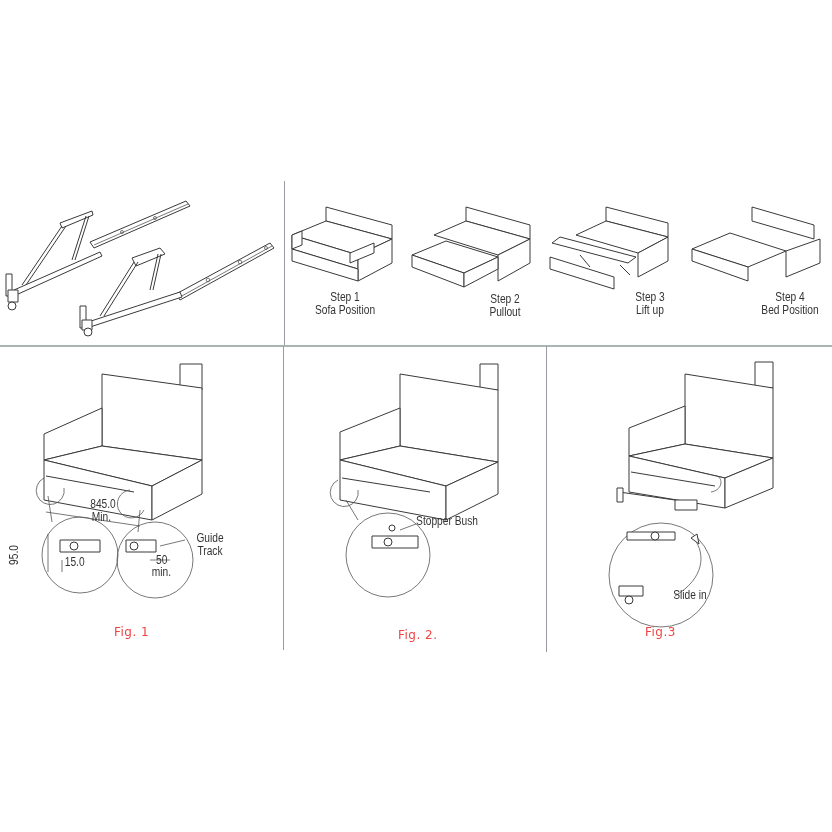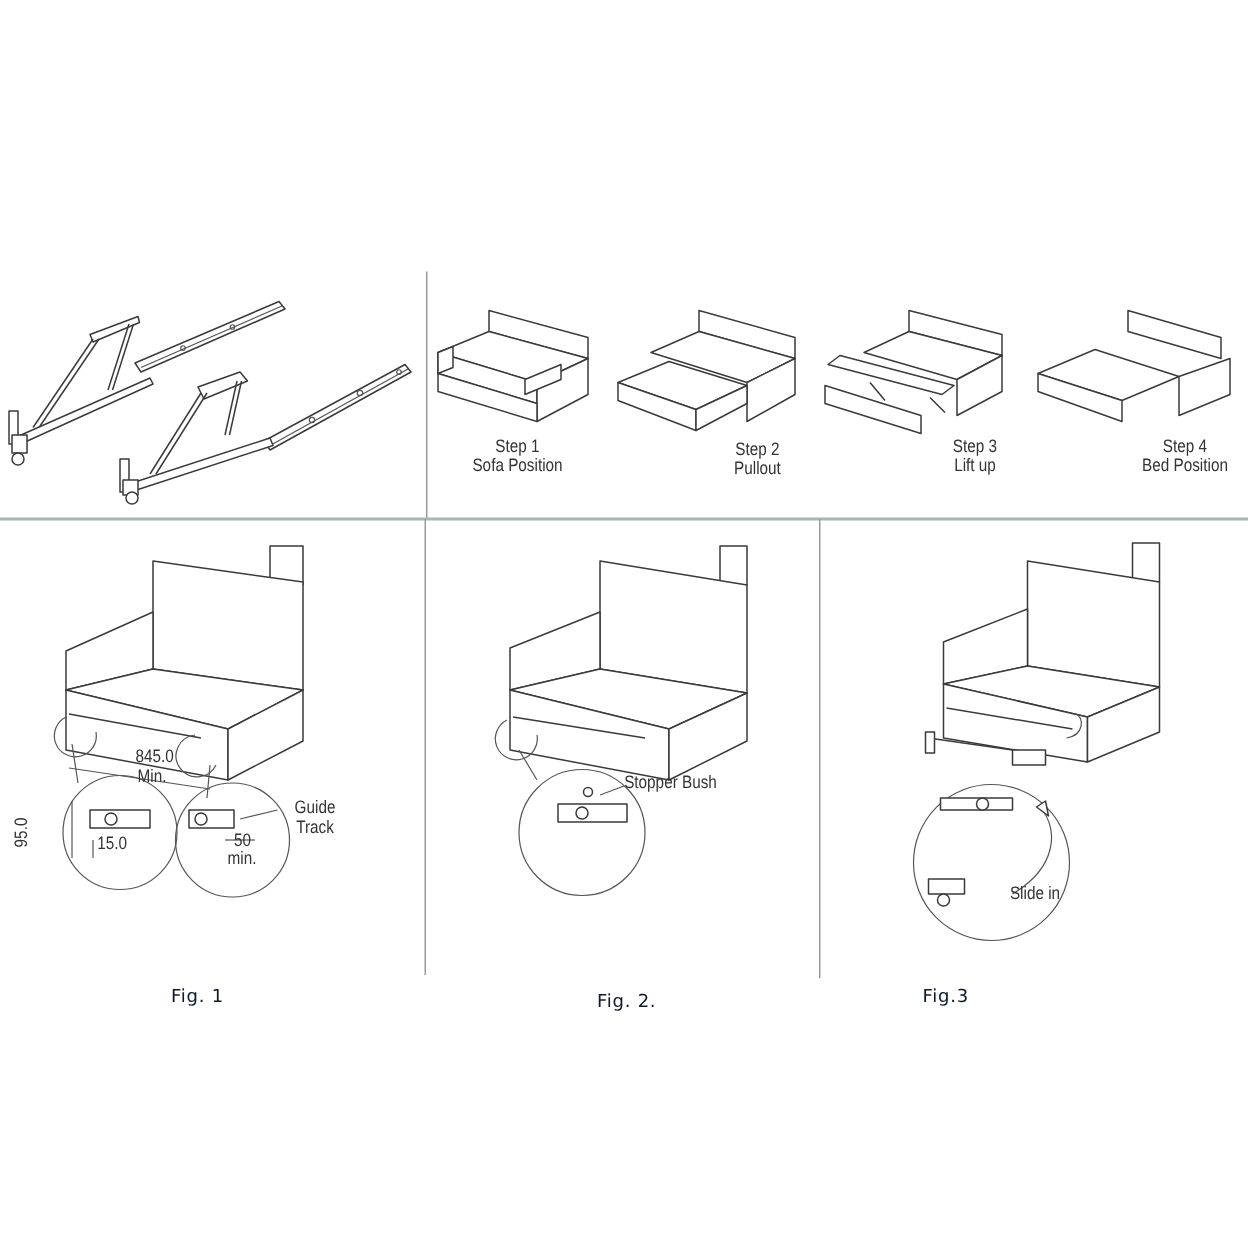--- a/index.html
+++ b/index.html
@@ -5,21 +5,21 @@
   html,body{margin:0;padding:0;background:#fff;}
   body{width:832px;height:832px;position:relative;overflow:hidden;font-family:"Liberation Sans",sans-serif;}
   .abs{position:absolute;}
   .vline{position:absolute;width:1px;background:#9a9aa0;}
   .hline{position:absolute;height:2px;background:#aab4b2;}
   svg{position:absolute;overflow:visible;}
   svg .s{fill:#fff;stroke:#3a3a3a;stroke-width:1;stroke-linejoin:round;}
   svg .t{fill:none;stroke:#3a3a3a;stroke-width:1;}
   svg .f{fill:none;stroke:#555;stroke-width:0.8;}
   .lbl{position:absolute;text-align:center;color:#333;font-size:12px;line-height:13px;font-family:"Liberation Sans",sans-serif;transform:scaleX(0.85);transform-origin:center top;}
-  .fig{position:absolute;color:#0f172a;font-size:12px;font-family:"DejaVu Sans",sans-serif;letter-spacing:0.5px;margin-top:32px;}
+  .fig{position:absolute;color:#ef4444;font-size:12px;font-family:"DejaVu Sans",sans-serif;letter-spacing:0.5px;}
   .dim{position:absolute;color:#333;font-size:12px;font-family:"Liberation Sans",sans-serif;transform:scaleX(0.85);}
 </style>
 </head>
 <body>
 
 <div class="vline" style="left:284px;top:181px;height:165px;"></div>
 <div class="hline" style="left:0;top:345px;width:832px;"></div>
 <div class="vline" style="left:283px;top:346px;height:304px;"></div>
 <div class="vline" style="left:546px;top:346px;height:306px;"></div>
 
@@ -194,13 +194,13 @@
     <circle class="f" cx="56" cy="217" r="52"></circle>
     <rect class="s" x="22" y="174" width="48" height="8"></rect>
     <circle class="s" cx="50" cy="178" r="4"></circle>
     <path class="f" d="M90,182 C100,196 100,220 70,238"></path>
     <polygon class="s" points="86,180 92,176 94,186"></polygon>
     <rect class="s" x="14" y="228" width="24" height="10"></rect>
     <circle class="s" cx="24" cy="242" r="4"></circle>
   </svg>
 </div>
 <div class="lbl" style="left:660px;top:589px;width:60px;">Slide in</div>
-<div class="fig" style="left:615px;top:625px;">Fig.3</div>
+<div class="fig" style="left:645px;top:625px;">Fig.3</div>
 
 </body></html>

